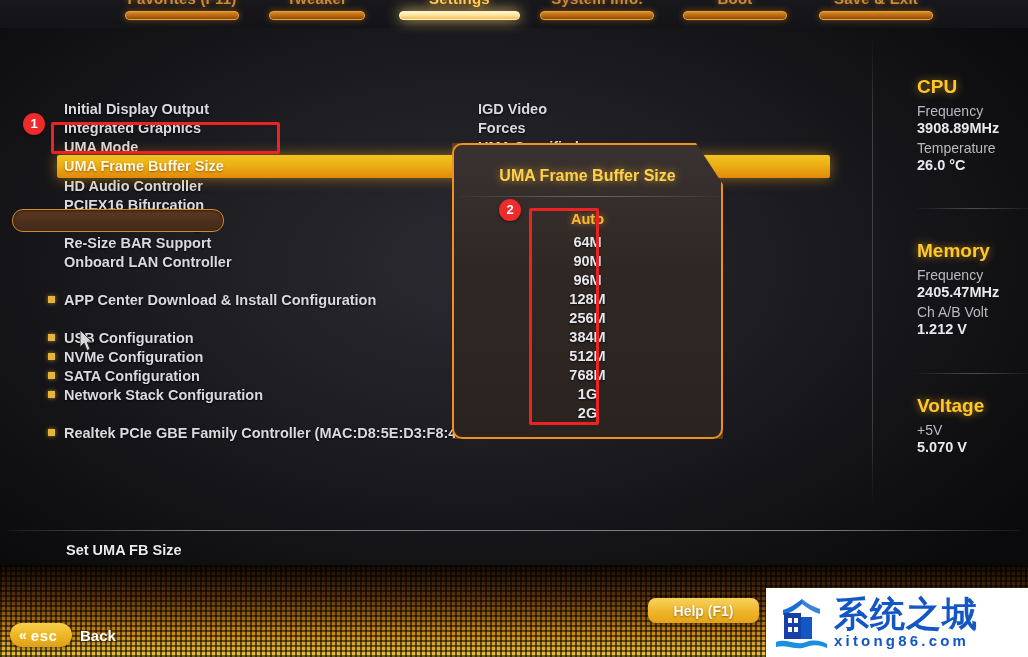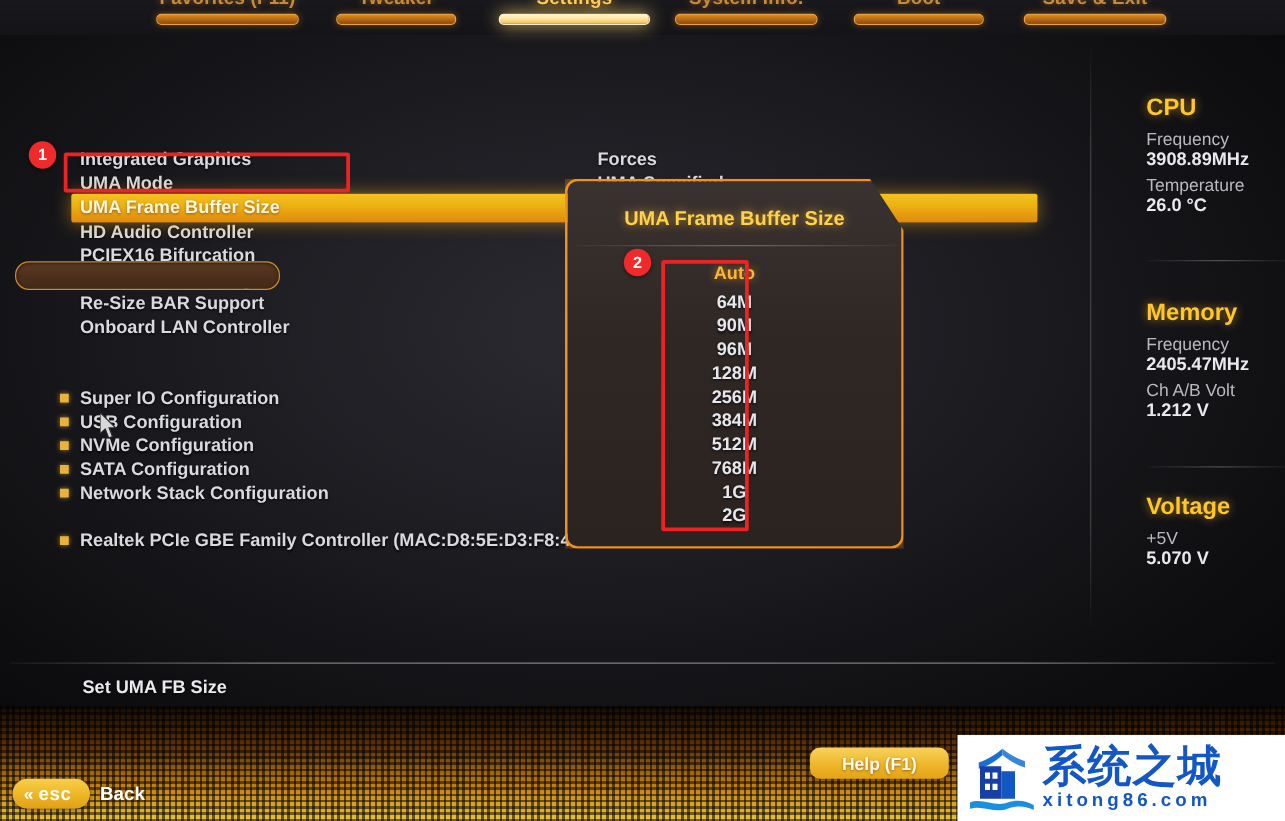--- a/index.html
+++ b/index.html
@@ -399,20 +399,24 @@
         <span class="tlabel">Save &amp; Exit</span>
         <span class="tbar" style="width: 114px;"></span>
       </div>
     </div>
 
   <div id="content">
 
     <div id="vdivider"></div>
 
     <div id="menu">
+        <div class="mrow" style="top: 70px;">
+          <span class="mlabel">Initial Display Output</span>
+          <span class="mvalue">IGD Video</span>
+        </div>
         <div class="mrow" style="top: 108px;">
           <span class="mlabel">UMA Mode</span>
           <span class="mvalue">UMA Specified</span>
         </div>
         <div class="mrow" style="top: 89px;">
           <span class="mlabel">Integrated Graphics</span>
           <span class="mvalue">Forces</span>
         </div>
         <div class="mrow" style="top: 147px;">
           <span class="mlabel">HD Audio Controller</span>
@@ -422,23 +426,23 @@
         </div>
         <div class="mrow" style="top: 185px;">
           <span class="mlabel">Above 4G Decoding</span>
         </div>
         <div class="mrow" style="top: 204px;">
           <span class="mlabel">Re-Size BAR Support</span>
         </div>
         <div class="mrow" style="top: 223px;">
           <span class="mlabel">Onboard LAN Controller</span>
         </div>
-        <div class="mrow" style="top: 280px;">
+        <div class="mrow" style="top: 261px;">
           <span class="bullet"></span>
-          <span class="mlabel">Super IO Configuration</span>
+          <span class="mlabel">APP Center Download &amp; Install Configuration</span>
         </div>
         <div class="mrow" style="top: 299px;">
           <span class="bullet"></span>
           <span class="mlabel">USB Configuration</span>
         </div>
         <div class="mrow" style="top: 318px;">
           <span class="bullet"></span>
           <span class="mlabel">NVMe Configuration</span>
         </div>
         <div class="mrow" style="top: 337px;">

